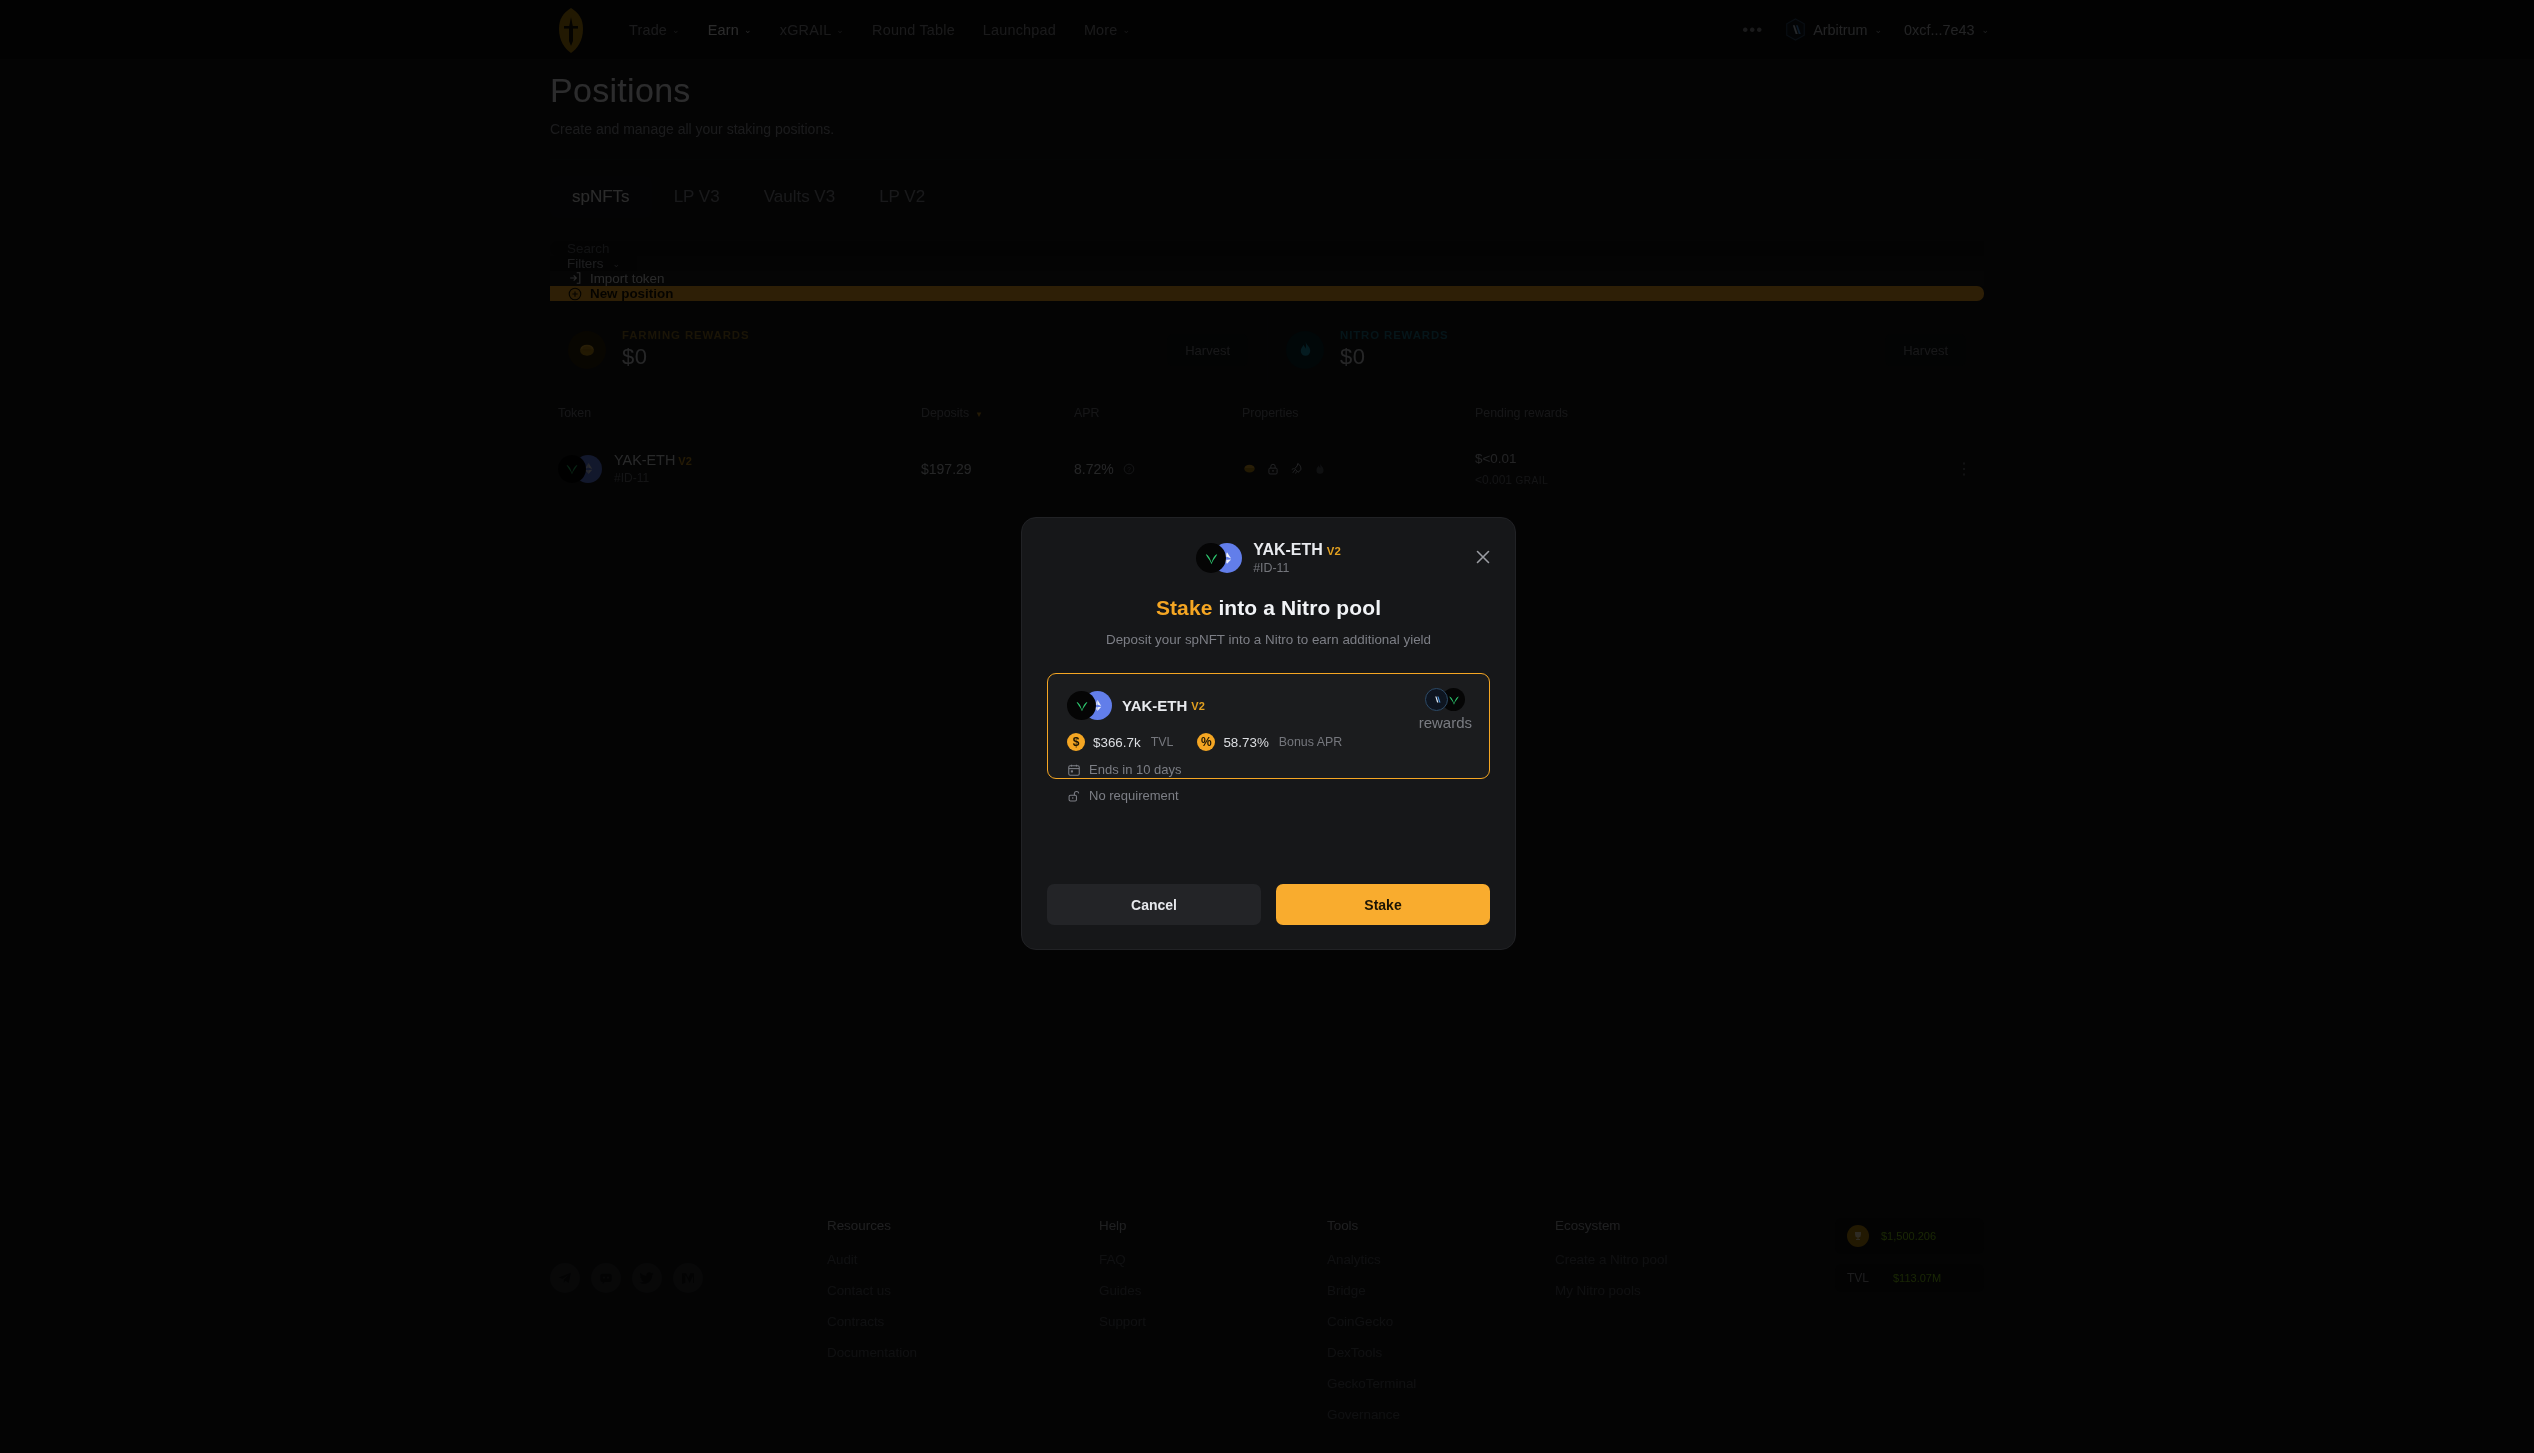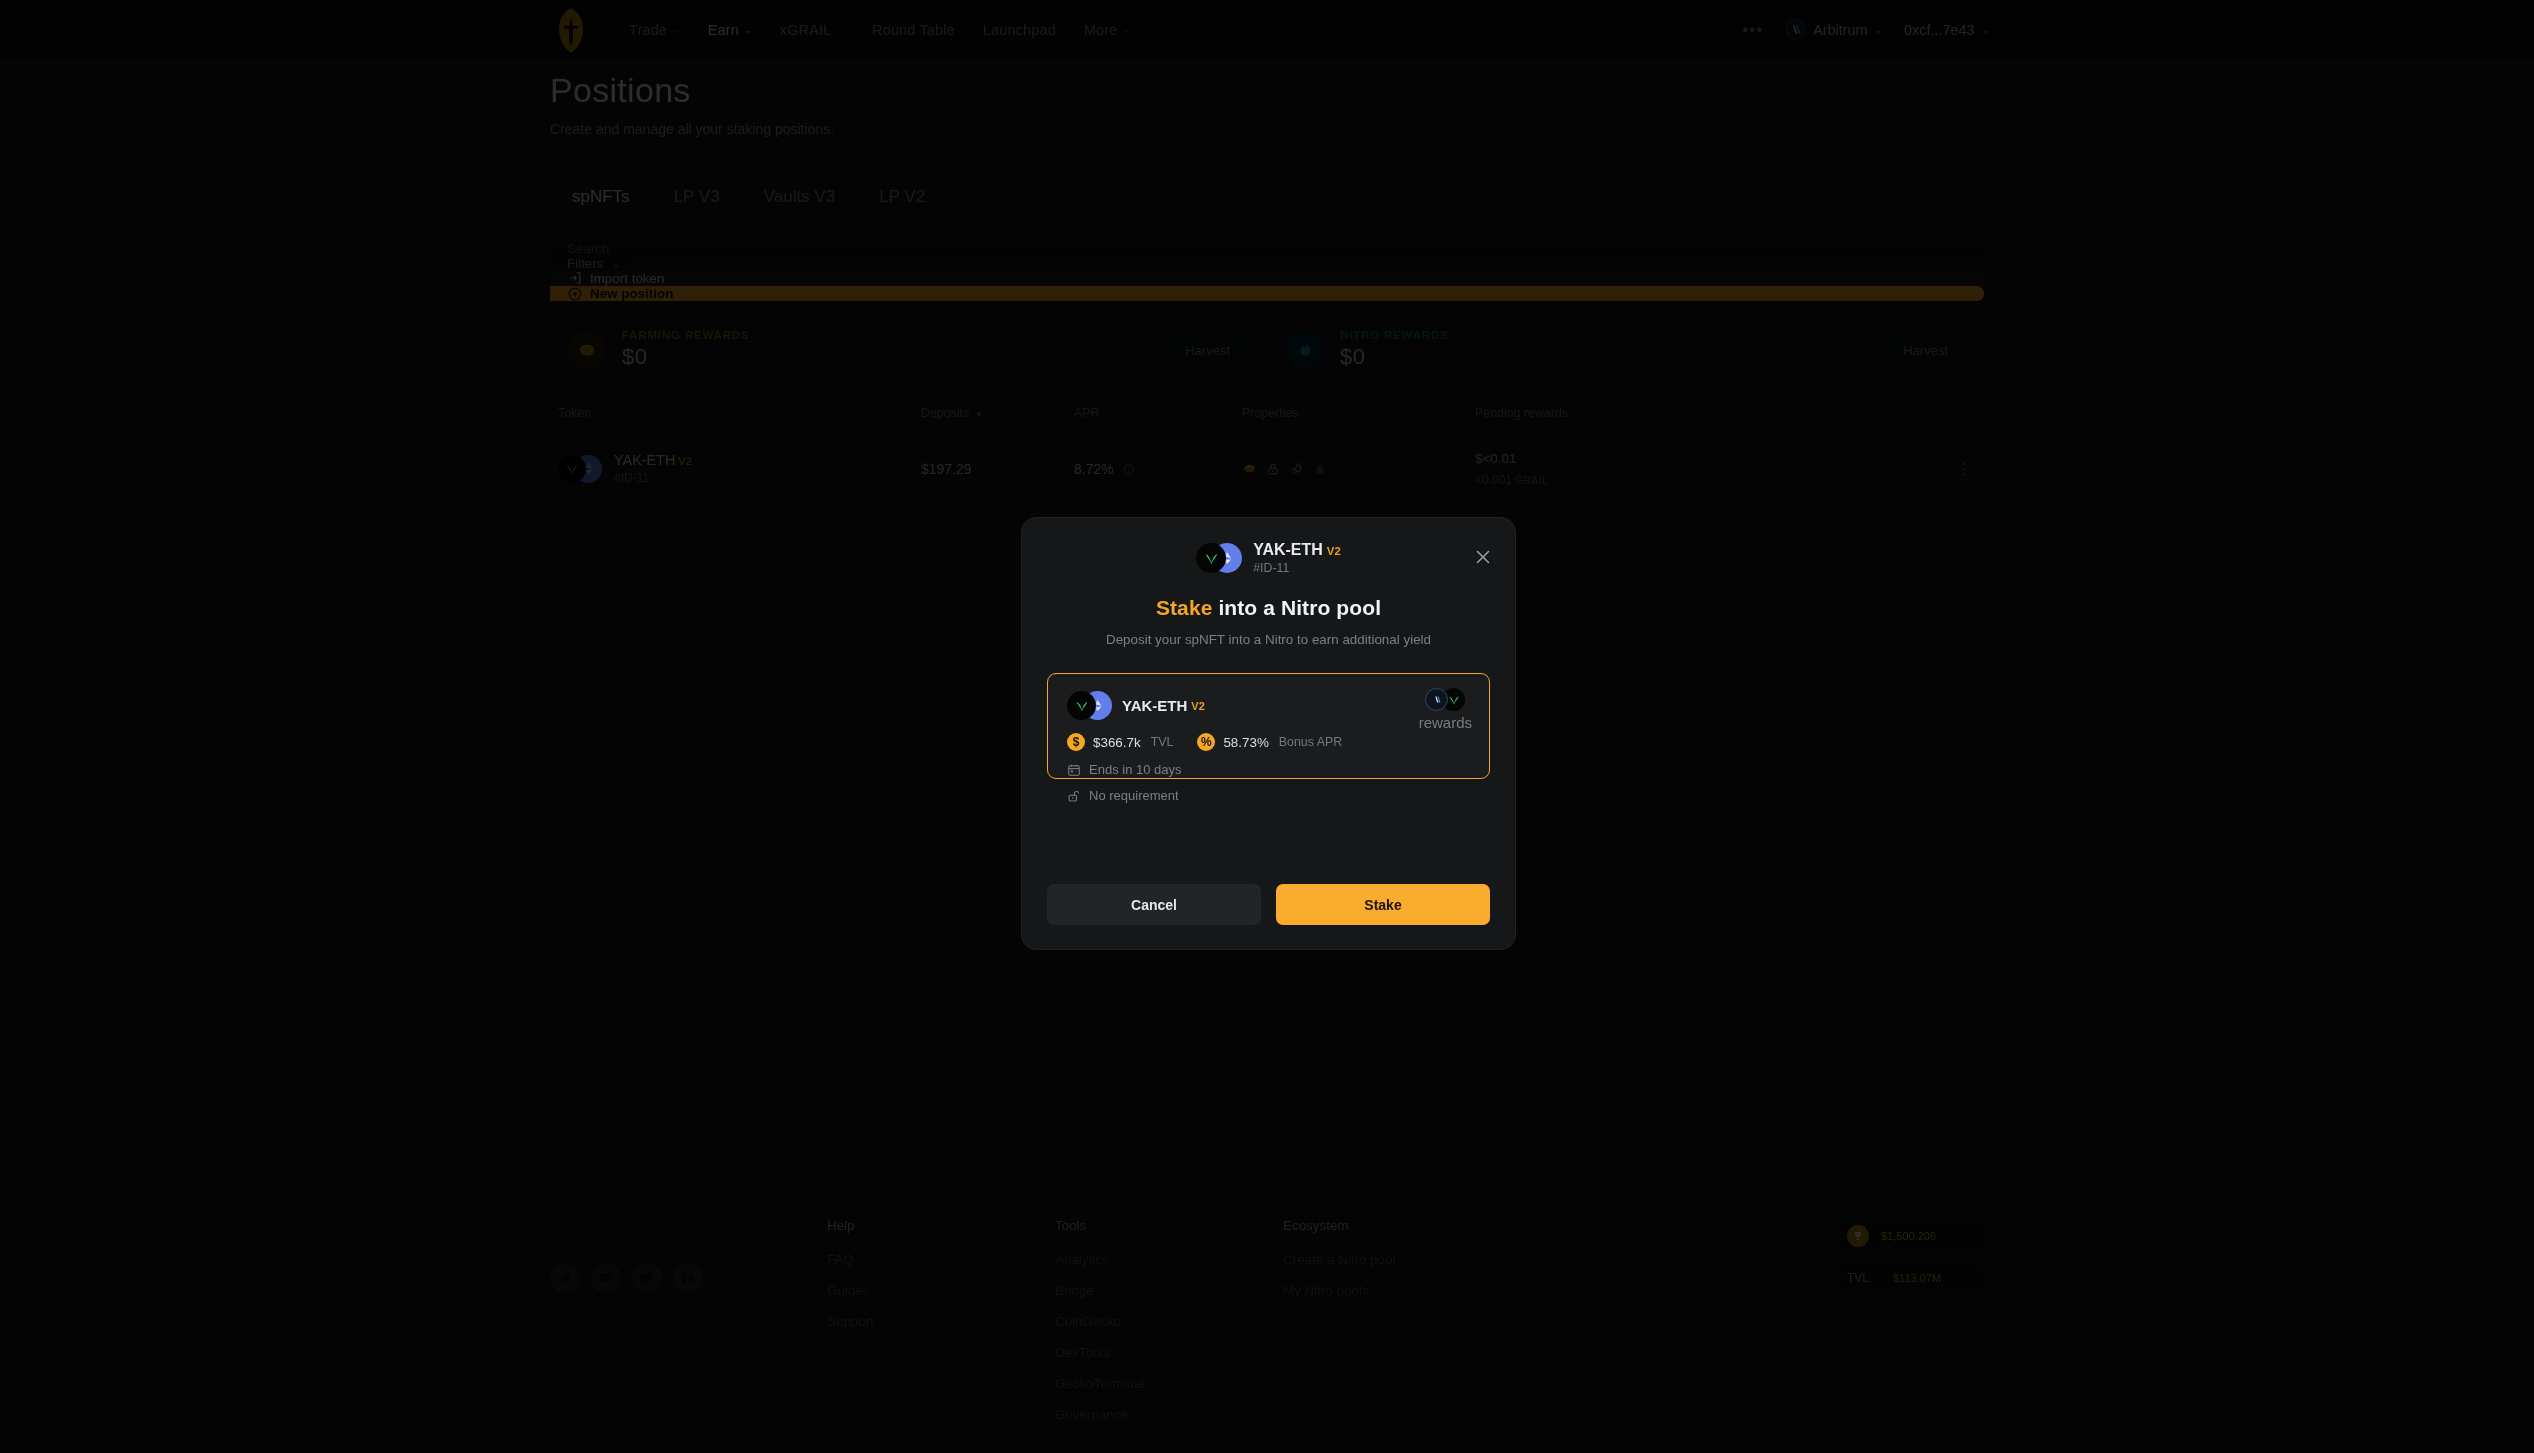--- a/index.html
+++ b/index.html
@@ -423,20 +423,27 @@
               <path d="M22 5.5 C21.2 5.9 20.4 6.1 19.5 6.2 C20.4 5.7 21.1 4.8 21.4 3.8 C20.5 4.3 19.6 4.7 18.6 4.9 C17.8 4 16.6 3.5 15.4 3.5 C13 3.5 11 5.5 11 7.9 C11 8.2 11.1 8.6 11.1 8.9 C7.5 8.7 4.3 7 2.2 4.3 C1.8 5 1.6 5.7 1.6 6.5 C1.6 8 2.4 9.3 3.5 10 C2.8 10 2.2 9.8 1.6 9.5 C1.6 11.6 3.1 13.4 5 13.8 C4.7 13.9 4.3 14 3.9 14 C3.6 14 3.4 13.9 3.1 13.9 C3.6 15.6 5.2 16.9 7.1 16.9 C5.6 18.1 3.7 18.8 1.7 18.8 C1.3 18.8 1 18.8 0.7 18.7 C2.6 19.9 4.9 20.6 7.3 20.6 C15.4 20.6 19.8 13.9 19.8 8.1 C19.8 7.9 19.8 7.7 19.8 7.5 C20.7 6.9 21.4 6.3 22 5.5 Z" fill="#111214"></path>
             </svg>
         </div>
         <div class="soc">
           <svg width="16" height="16" viewBox="0 0 24 24">
               <path d="M3 5 L8 9 L8 19 L3 21 Z M9.5 9.5 L14.5 19.5 L19.5 9 L19.5 19.5 L21 19.5 L21 5 L15.5 5 L12.5 12 L9 5 L3 5" fill="#111214"></path>
             </svg>
         </div>
       </div>
 
+      <div class="fcol">
+        <div class="fcol-title">Resources</div>
+        <div class="fcol-link">Audit</div>
+        <div class="fcol-link">Contact us</div>
+        <div class="fcol-link">Contracts</div>
+        <div class="fcol-link">Documentation</div>
+      </div>
 
       <div class="fcol wide">
         <div class="fcol-title">Help</div>
         <div class="fcol-link">FAQ</div>
         <div class="fcol-link">Guides</div>
         <div class="fcol-link">Support</div>
       </div>
 
       <div class="fcol wide">
         <div class="fcol-title">Tools</div>

